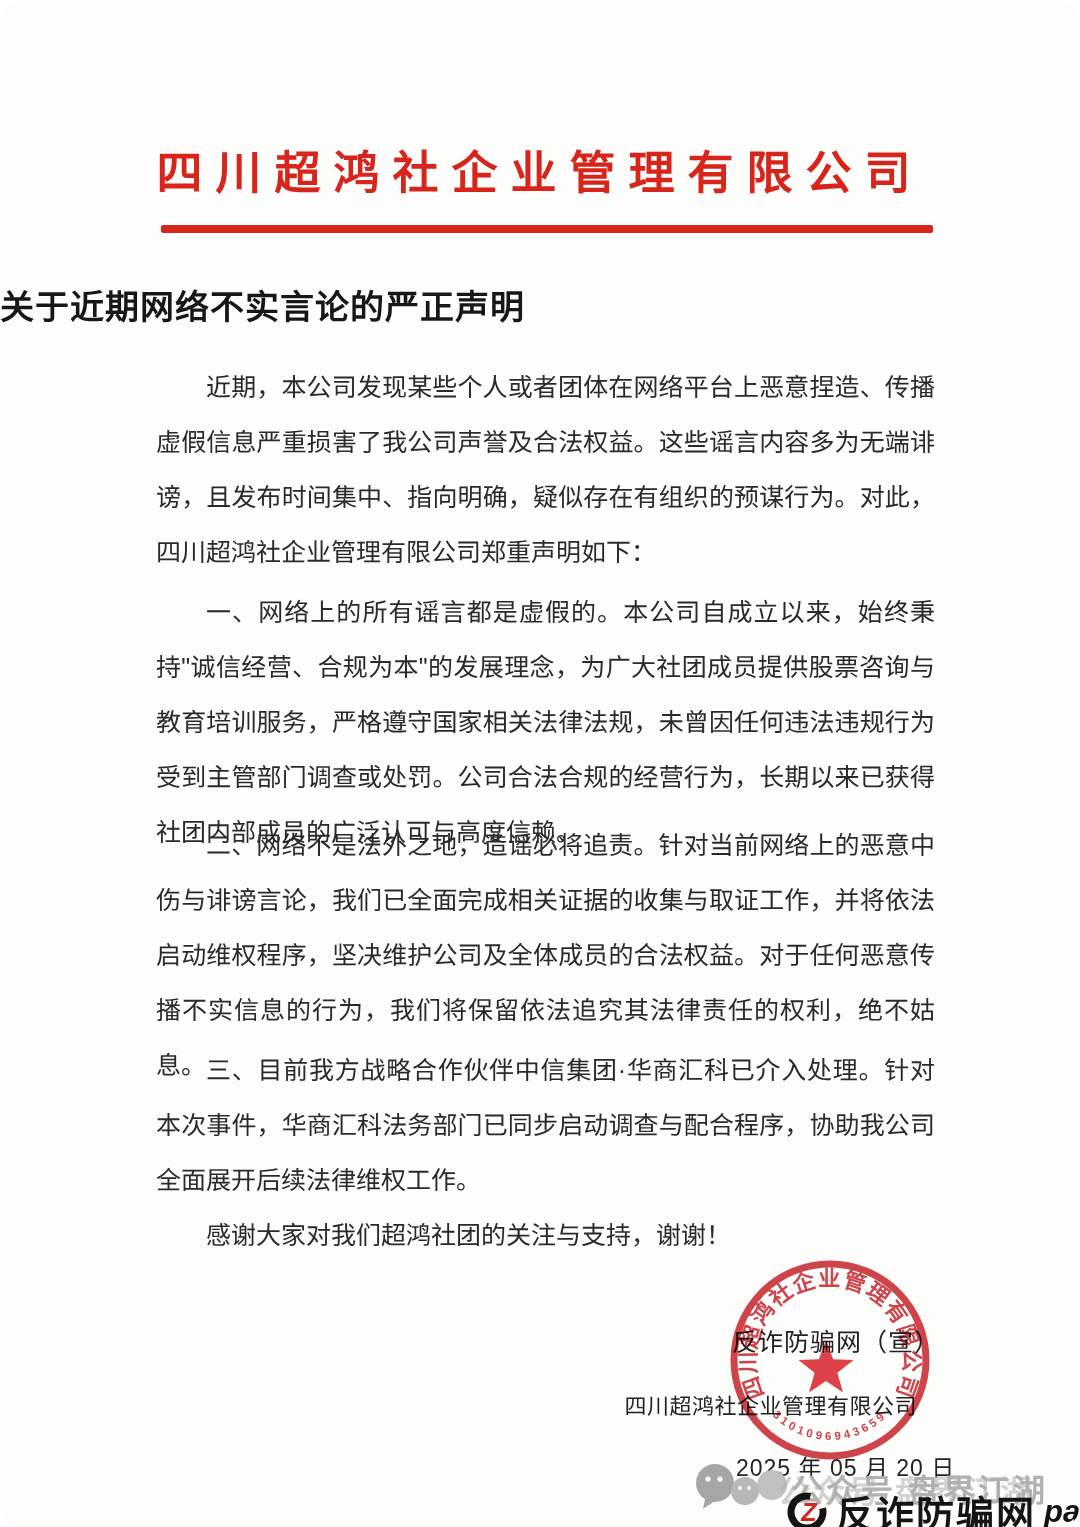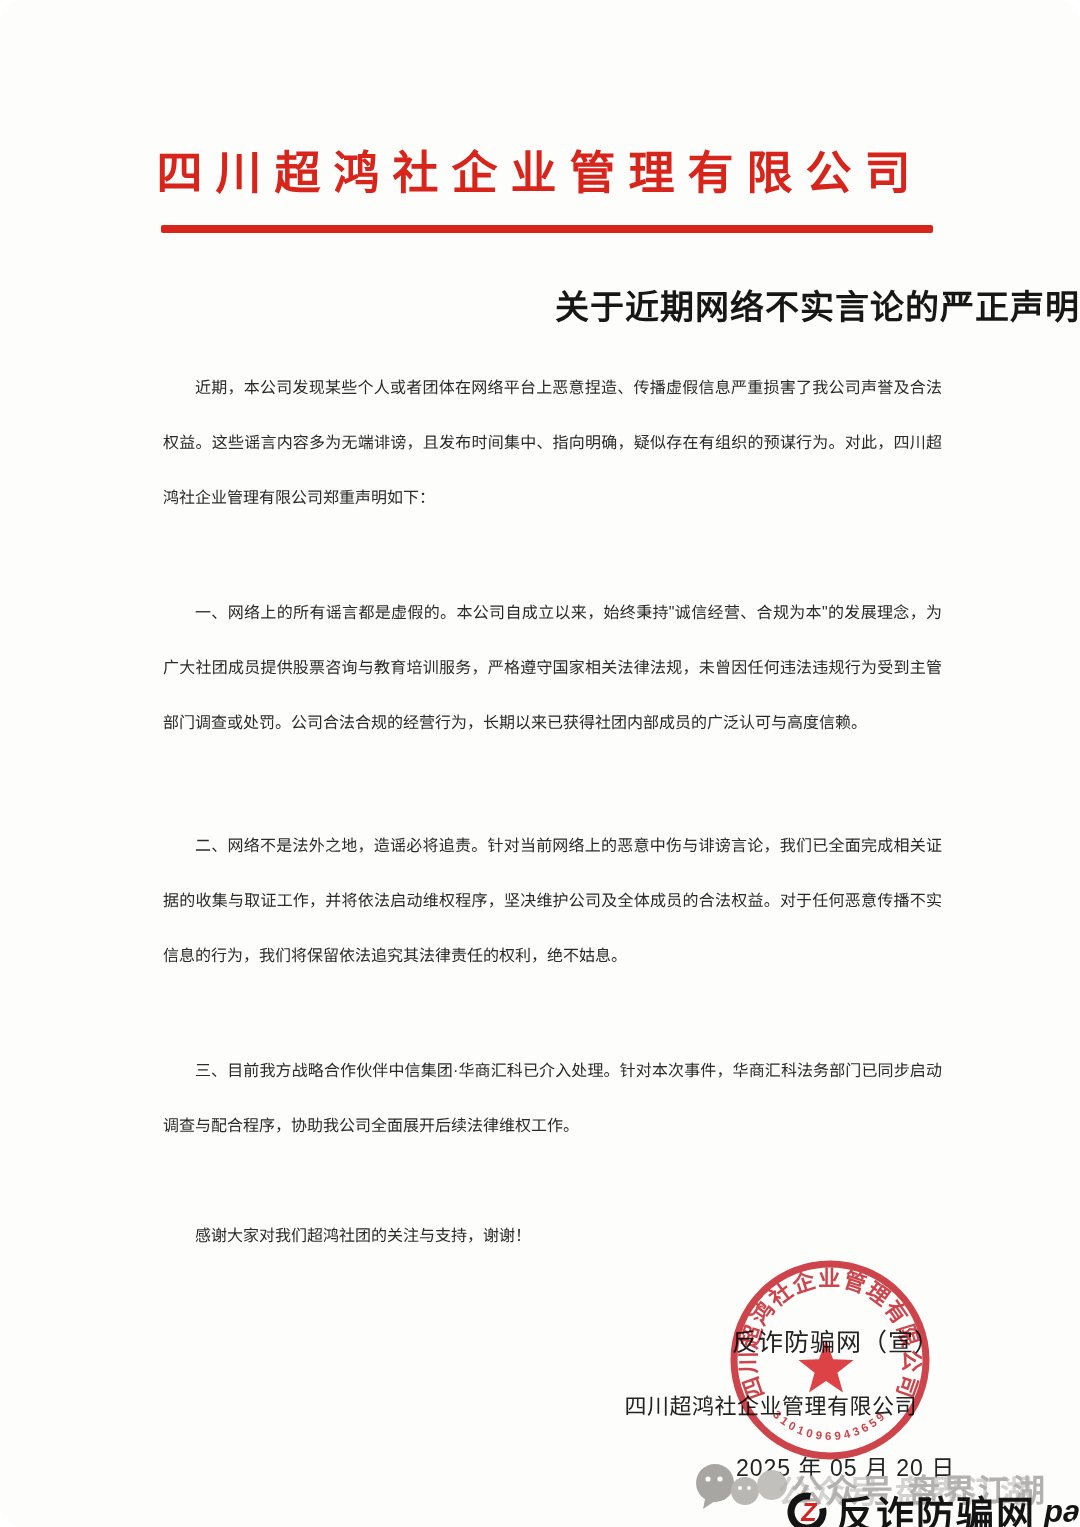--- a/index.html
+++ b/index.html
@@ -19,28 +19,28 @@
     letter-spacing:13px;
     white-space:nowrap;
   }
   .red-divider{
     position:absolute;top:225px;left:161px;
     width:772px;height:8px;
     background:#d8251c;border-radius:2px;
   }
   .doc-title{
     position:absolute;top:280px;left:0;width:1080px;
-    text-align:right;
+    text-align:left;
     font-size:34px;font-weight:bold;
     color:#171717;letter-spacing:1px;
   }
   .para{
-    position:absolute;left:163px;width:779px;
+    position:absolute;left:156px;width:779px;
     margin:0;
-    font-size:16px;line-height:55px;
+    font-size:25px;line-height:55px;
     color:#2a2a2a;
     text-align:justify;
     text-indent:2em;
   }
   .para-1{top:360px;}
   .para-2{top:585px;}
   .para-3{top:818px;}
   .para-4{top:1043px;}
   .para-thanks{top:1208px;}
   .sign-society{

